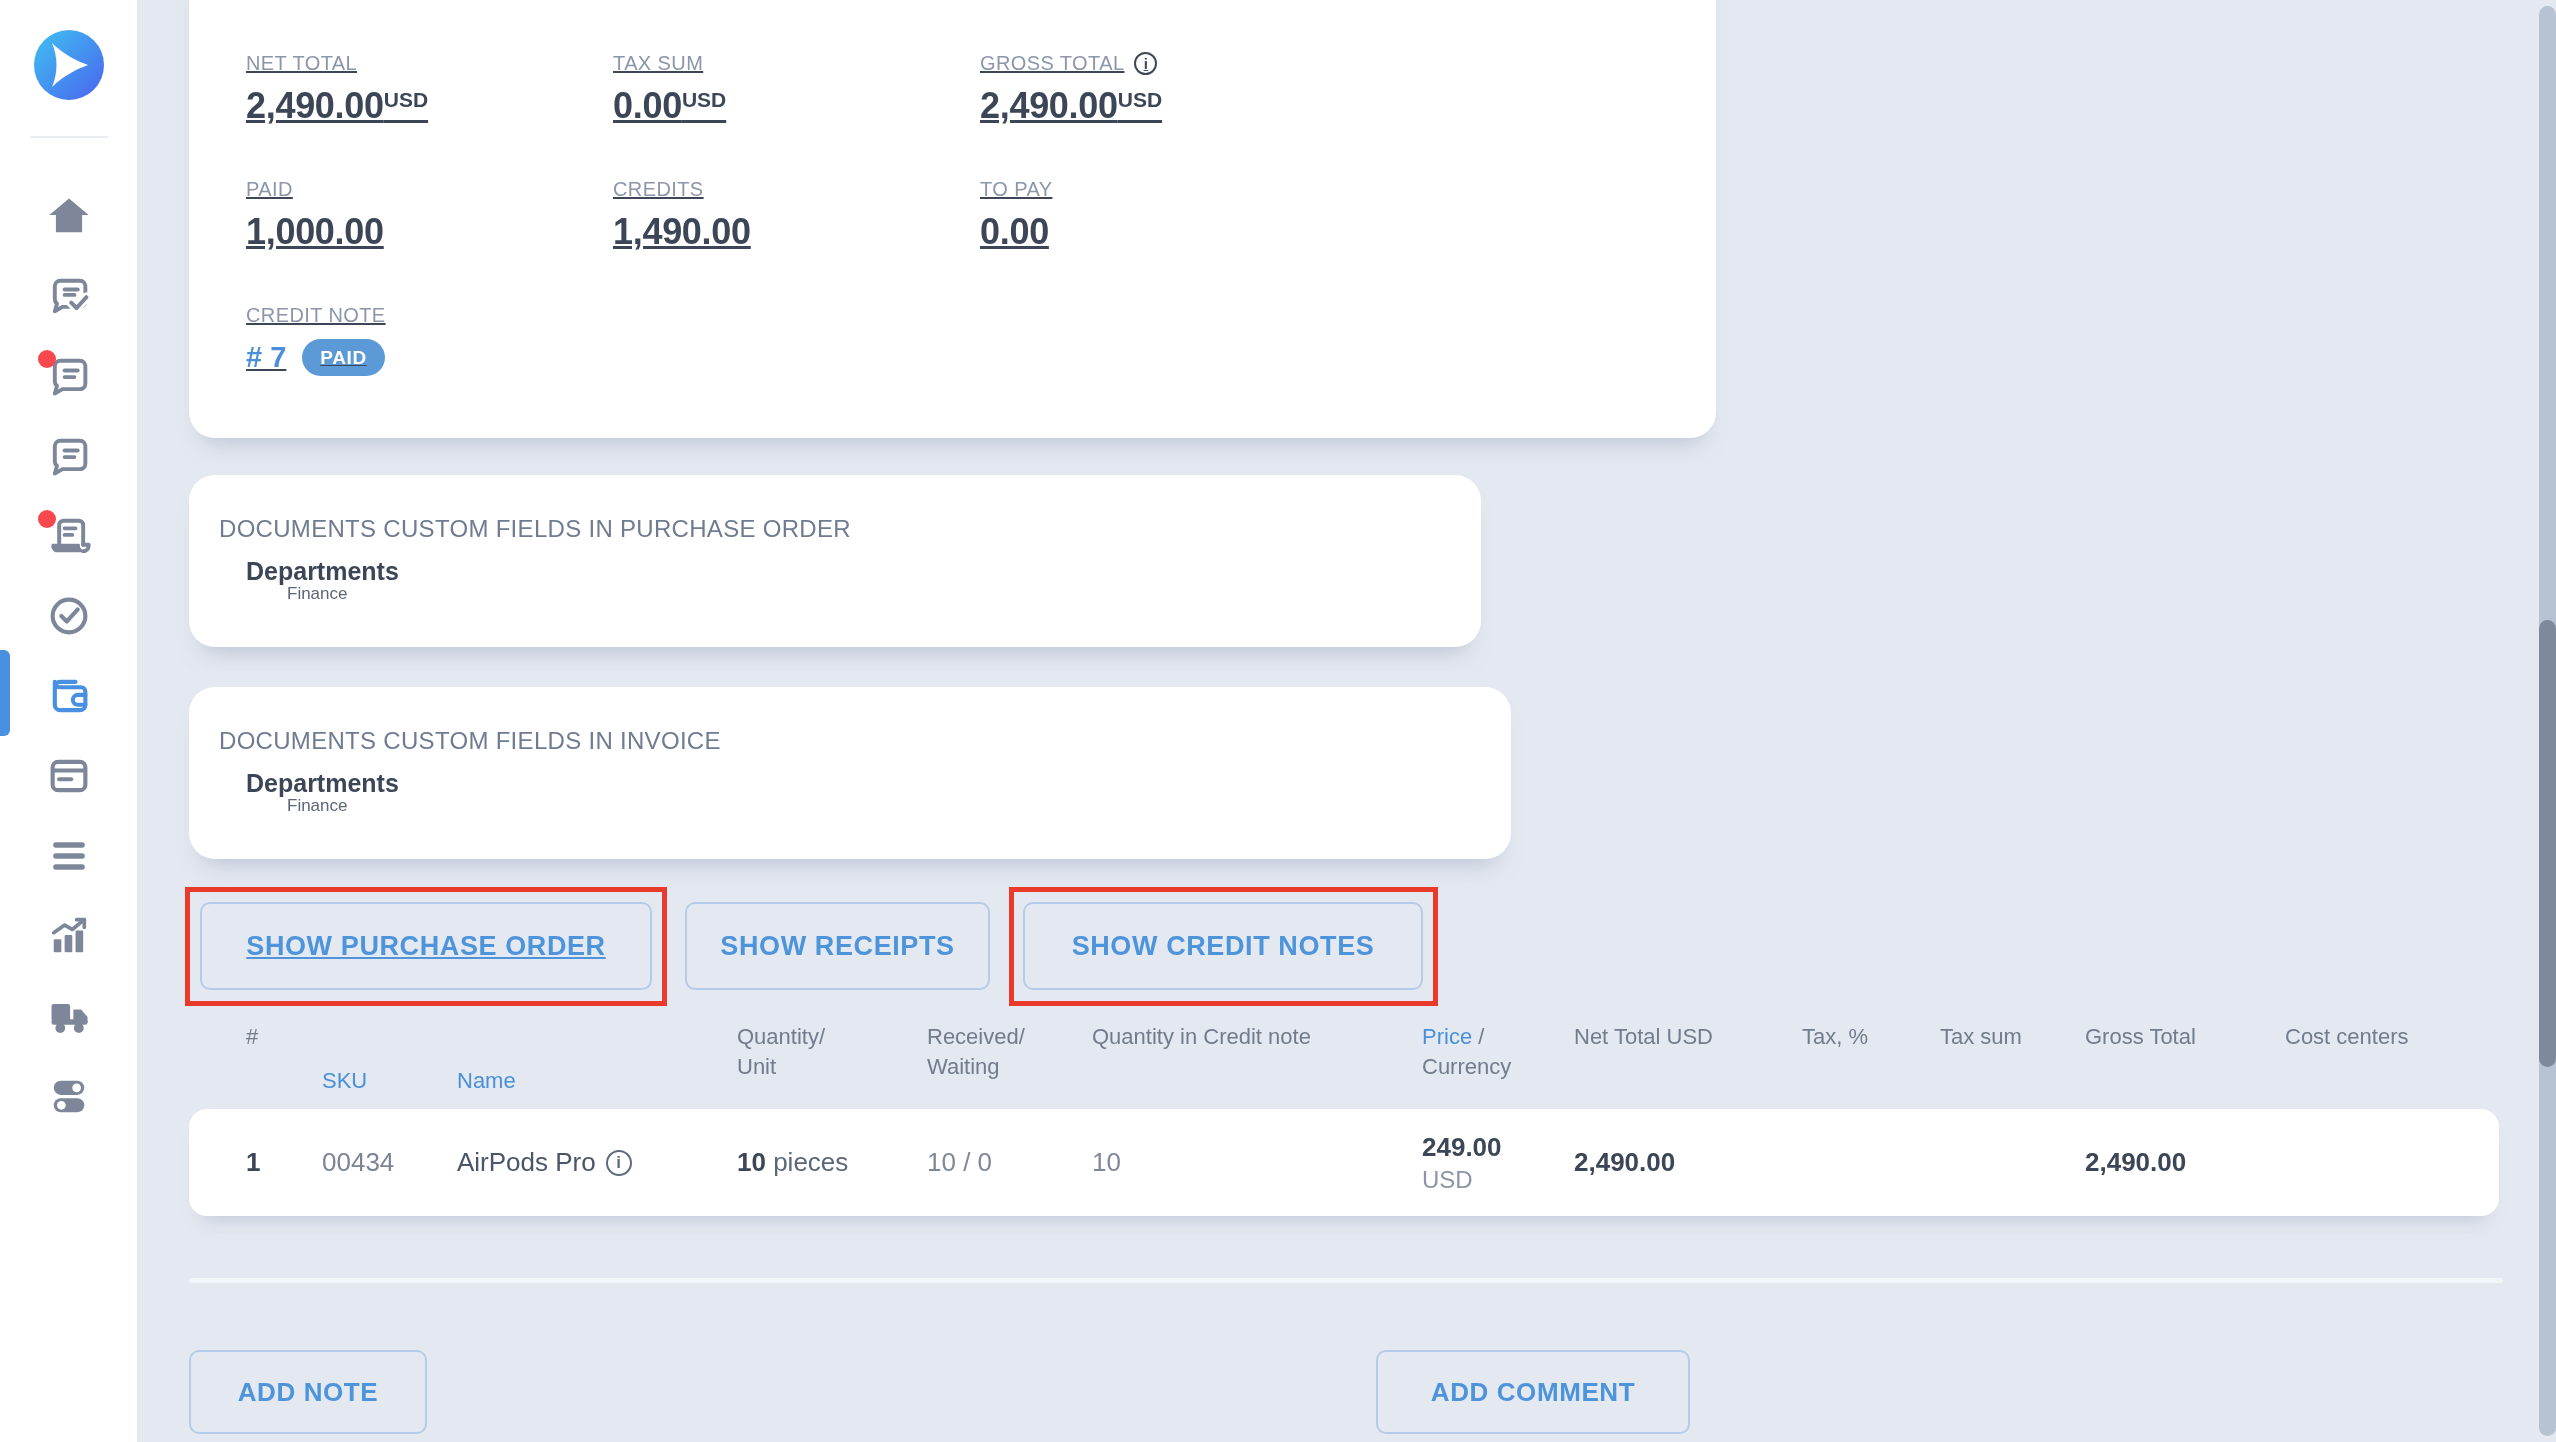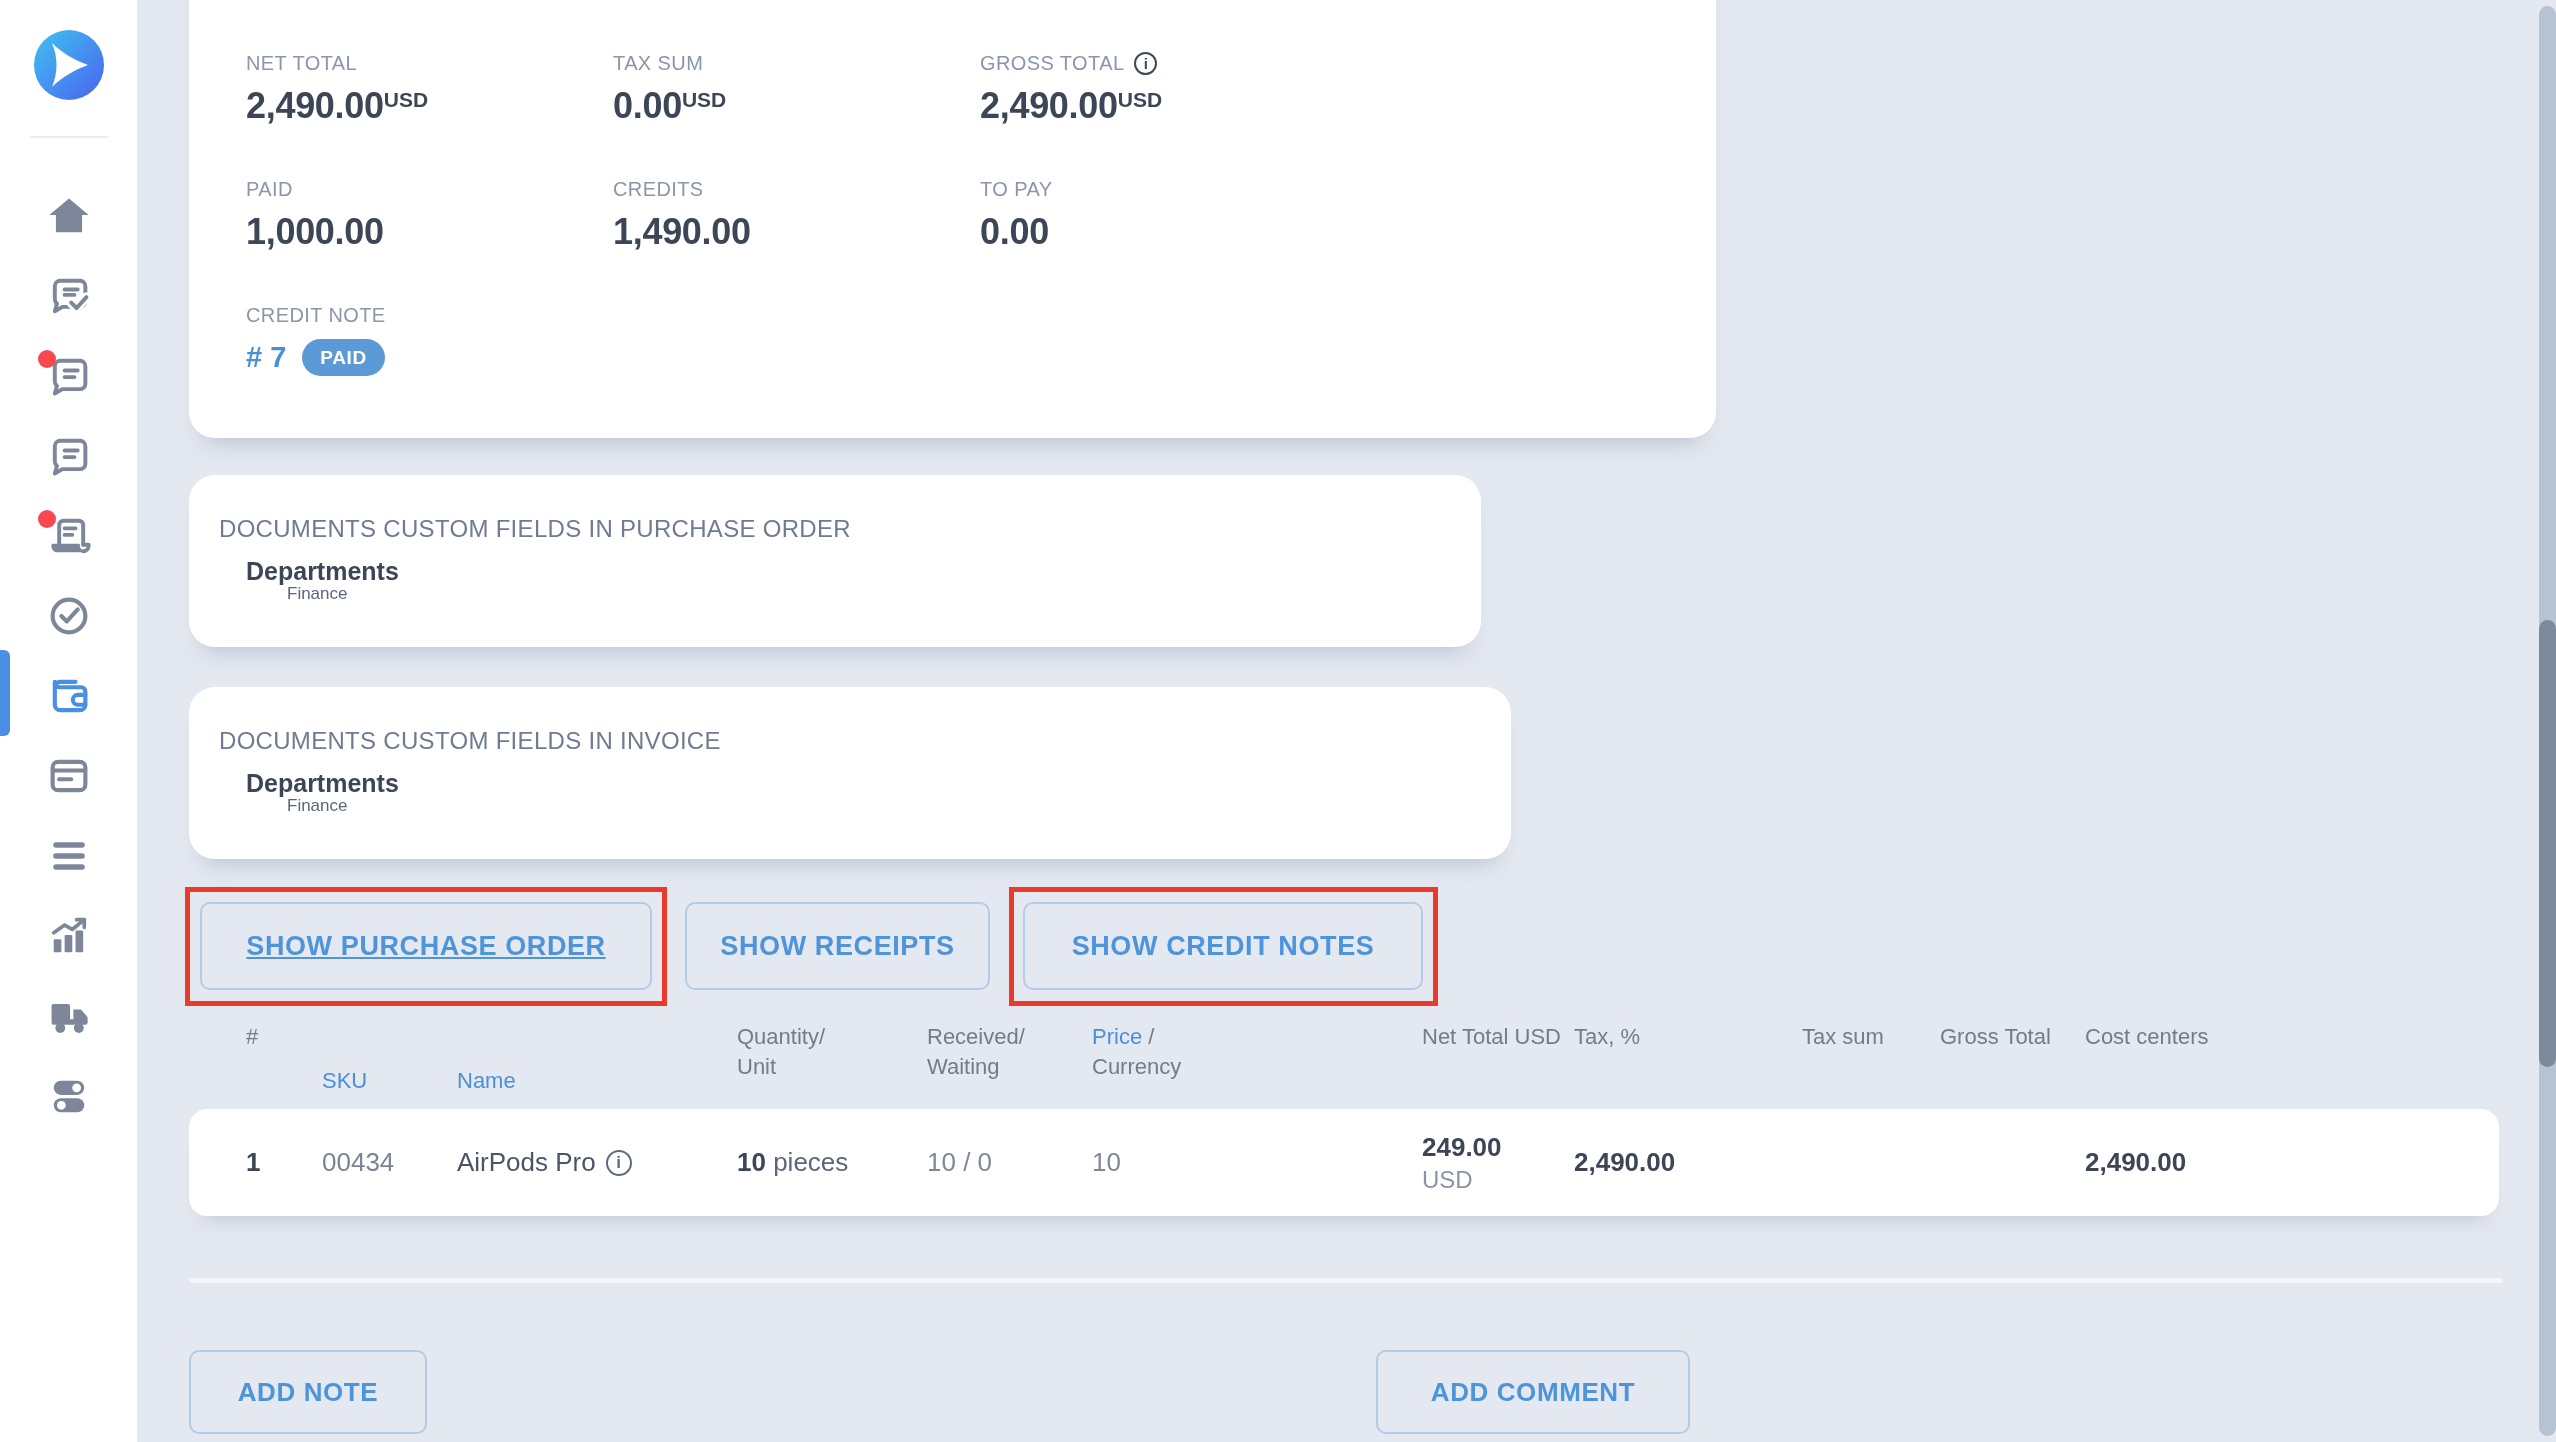--- a/index.html
+++ b/index.html
@@ -23,21 +23,21 @@
   .red-dot { position:absolute; width:18px; height:18px; background:#f8484e; border-radius:50%; left:38px; top:14px; }
 
   
   .card { position:absolute; background:#ffffff; border-radius:26px;
           box-shadow:0 18px 22px -14px rgba(150,162,188,0.55); }
   .card-summary { left:189px; top:-44px; width:1527px; height:482px; }
   .card-cf1 { left:189px; top:475px; width:1292px; height:172px; }
   .card-cf2 { left:189px; top:687px; width:1322px; height:172px; }
 
   .sum-row { position:absolute; left:57px; display:flex; }
-  .sum-cell { width:367px; }
+  .sum-cell { width:367px;text-decoration:underline; }
   .sum-label { font-size:20px; color:#8b96a9; letter-spacing:0.4px; display:flex; align-items:center; }
   .sum-value { margin-top:10px; font-size:36px; font-weight:700; color:#3c4656; letter-spacing:-0.3px; }
   .sum-cur { font-size:21px; font-weight:700; position:relative; top:-11px; letter-spacing:0; }
   .row1 { top:96px; } .row2 { top:222px; } .row3 { top:348px; }
 
   .cn-line { margin-top:12px; display:flex; align-items:center; }
   .cn-number { font-size:29px; font-weight:700; color:#4a90d9; cursor:pointer; }
   .badge { margin-left:16px; background:#5b9ad6; color:#ffffff; font-size:19px; font-weight:700;
            letter-spacing:0.6px; border-radius:999px; padding:8px 18px 7px; }
 
@@ -265,20 +265,21 @@
 <div class="btn btn-show-cn">SHOW CREDIT NOTES</div>
 <div class="red-box red-box1"></div>
 <div class="red-box red-box2"></div>
 
 <div class="thead tgrid">
   <div>#</div>
   <div class="th-blue">SKU</div>
   <div class="th-blue">Name</div>
   <div><span>Quantity/</span><br><span>Unit</span></div>
   <div><span>Received/</span><br><span>Waiting</span></div>
+  <div>Quantity in Credit note</div>
   <div><span class="th-blue">Price</span><span> /</span><br><span>Currency</span></div>
   <div>Net Total USD</div>
   <div>Tax, %</div>
   <div>Tax sum</div>
   <div>Gross Total</div>
   <div>Cost centers</div>
 </div>
 
 <div class="trow-card tgrid">
   <div class="cell-num">1</div>

